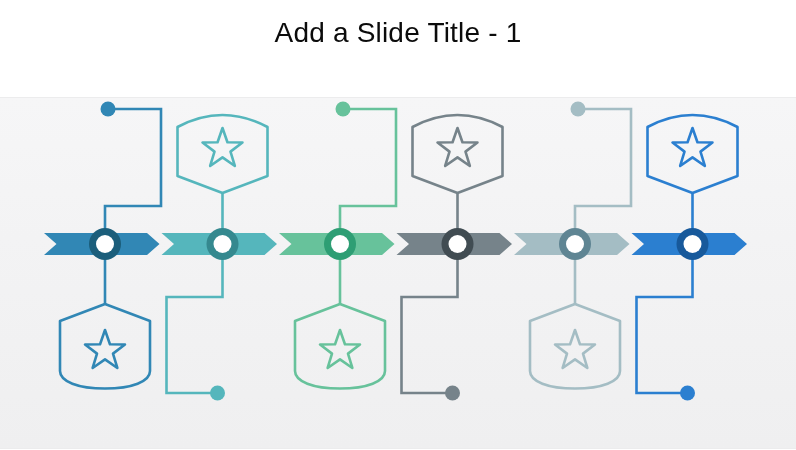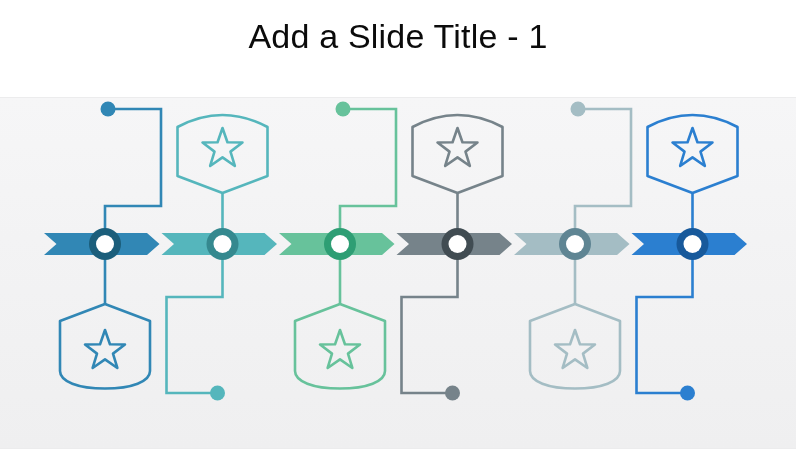--- a/index.html
+++ b/index.html
@@ -7,21 +7,21 @@
     position:relative;
     width:796px;height:450px;
     background:#ffffff;
     overflow:hidden;
     font-family:"Liberation Sans", sans-serif;
   }
   .slide-title{
     position:absolute;
     top:17px;left:0;width:100%;
     text-align:center;
-    font-size:34px;
+    font-size:28px;
     color:#0b0b0b;
     letter-spacing:0.2px;
   }
   .diagram-band{
     position:absolute;
     left:0;top:97px;
     width:796px;height:350px;
     background:linear-gradient(#f6f6f7 0%, #f3f3f4 40%, #efeff0 100%);
     border-top:1px solid #ececed;
     border-bottom:1px solid #ececed;

